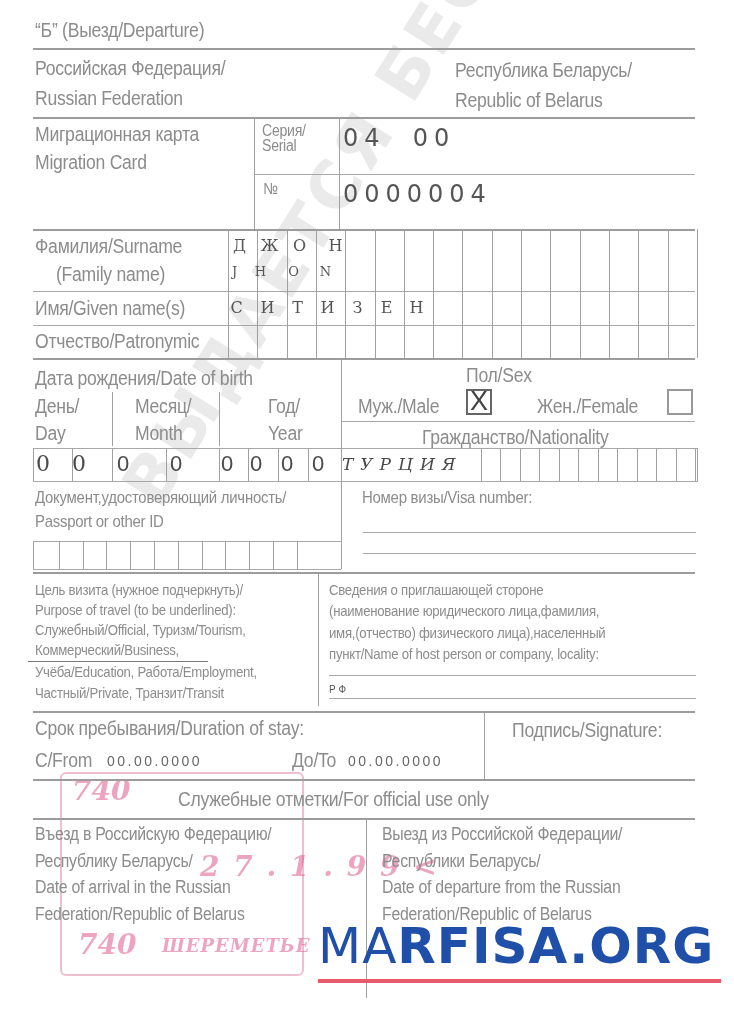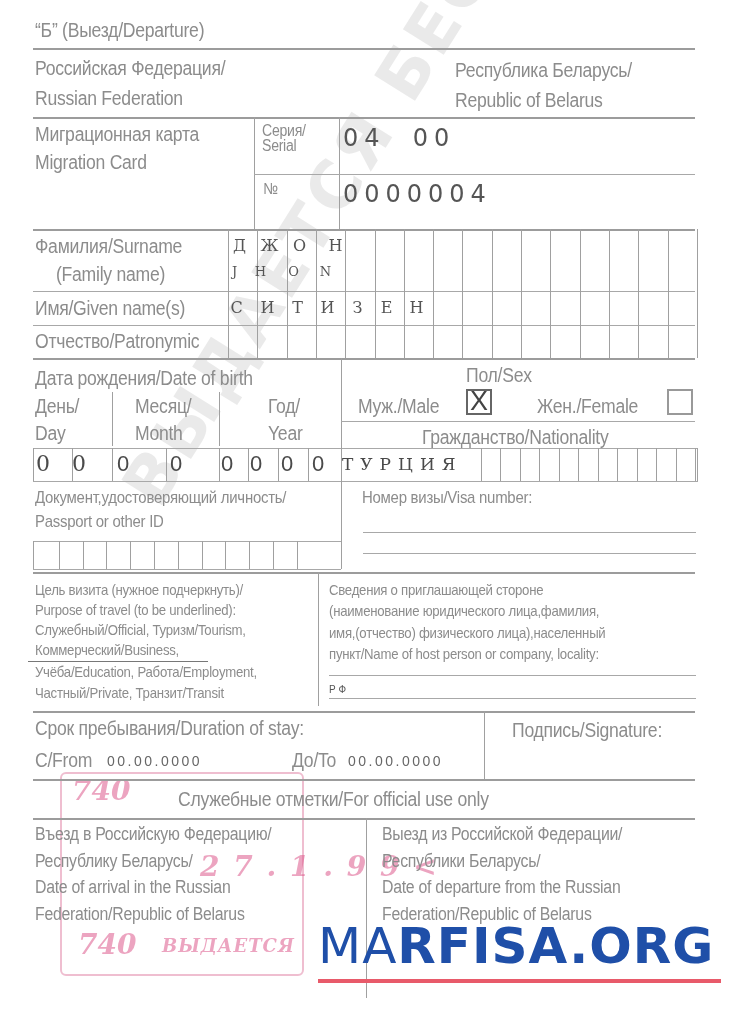--- a/index.html
+++ b/index.html
@@ -10,21 +10,21 @@
     color: #8a8a8a;
   }
   .lbl { position: absolute; color: #8c8c8c; font-size: 20px; line-height: 24px; letter-spacing: -0.3px; white-space: nowrap; transform: scaleX(0.88); transform-origin: left top; }
   .lbl.sm { font-size: 16px; line-height: 17px; }
   .lbl.xs { font-size: 14px; line-height: 14px; }
   .hline { position: absolute; height: 0; border-top: 2px solid #9c9c9c; }
   .hline.thin { border-top: 1px solid #a8a8a8; }
   .vline { position: absolute; width: 0; border-left: 1.5px solid #a0a0a0; }
   .val { position: absolute; color: #4a4a4a; white-space: nowrap; }
   .val.mono { font-family: "DejaVu Sans", sans-serif; font-size: 24px; letter-spacing: 6px; color: #555; }
-  .serif { font-family: "DejaVu Serif", "Liberation Serif", serif; }
+  .serif { font-family: "DejaVu Serif", "Liberation Serif", serif; font-style: italic; }
   .grid-letter { position: absolute; font-family: "DejaVu Serif", serif; color: #555; font-size: 16px; text-align: center; width: 29px; }
   .watermark {
     position: absolute; left: 140px; top: 460px;
     font-family: "DejaVu Sans", sans-serif; font-weight: bold; font-size: 66px;
     color: rgba(180,180,180,0.28); letter-spacing: 4px;
     transform: rotate(-58deg); transform-origin: left center; white-space: nowrap;
   }
   .stamp { position: absolute; color: rgba(220,90,140,0.55); font-family: "DejaVu Serif", serif; font-style: italic; font-weight: bold; }
   .stamp-box { position: absolute; border: 2px solid rgba(220,110,150,0.45); border-radius: 6px; }
   .logo {
@@ -40,21 +40,21 @@
 </style>
 </head>
 <body>
 
 <div class="watermark">ВЫДАЕТСЯ БЕСПЛАТНО</div>
 
 <div class="stamp-box" style="left:60px;top:772px;width:240px;height:200px;"></div>
 <div class="stamp" style="left:72px;top:774px;font-size:28px;">740</div>
 <div class="stamp" style="left:200px;top:850px;font-size:28px;letter-spacing:2px;">2 7 . 1 . 9 9 &lt;</div>
 <div class="stamp" style="left:78px;top:928px;font-size:28px;">740</div>
-<div class="stamp" style="left:162px;top:935px;font-size:18px;letter-spacing:1px;">ВЫДАЕТСЯ</div>
+<div class="stamp" style="left:162px;top:935px;font-size:18px;letter-spacing:1px;">ШЕРЕМЕТЬЕ</div>
 
 <div class="lbl" style="left:35px;top:18px;">“Б” (Выезд/Departure)</div>
 <div class="hline" style="left:33px;top:48px;width:662px;"></div>
 <div class="lbl" style="left:35px;top:56px;">Российская Федерация/</div>
 <div class="lbl" style="left:35px;top:86px;">Russian Federation</div>
 <div class="lbl" style="left:455px;top:58px;">Республика Беларусь/</div>
 <div class="lbl" style="left:455px;top:88px;">Republic of Belarus</div>
 <div class="hline" style="left:33px;top:117px;width:662px;"></div>
 
 <div class="lbl" style="left:35px;top:122px;">Миграционная карта</div>

